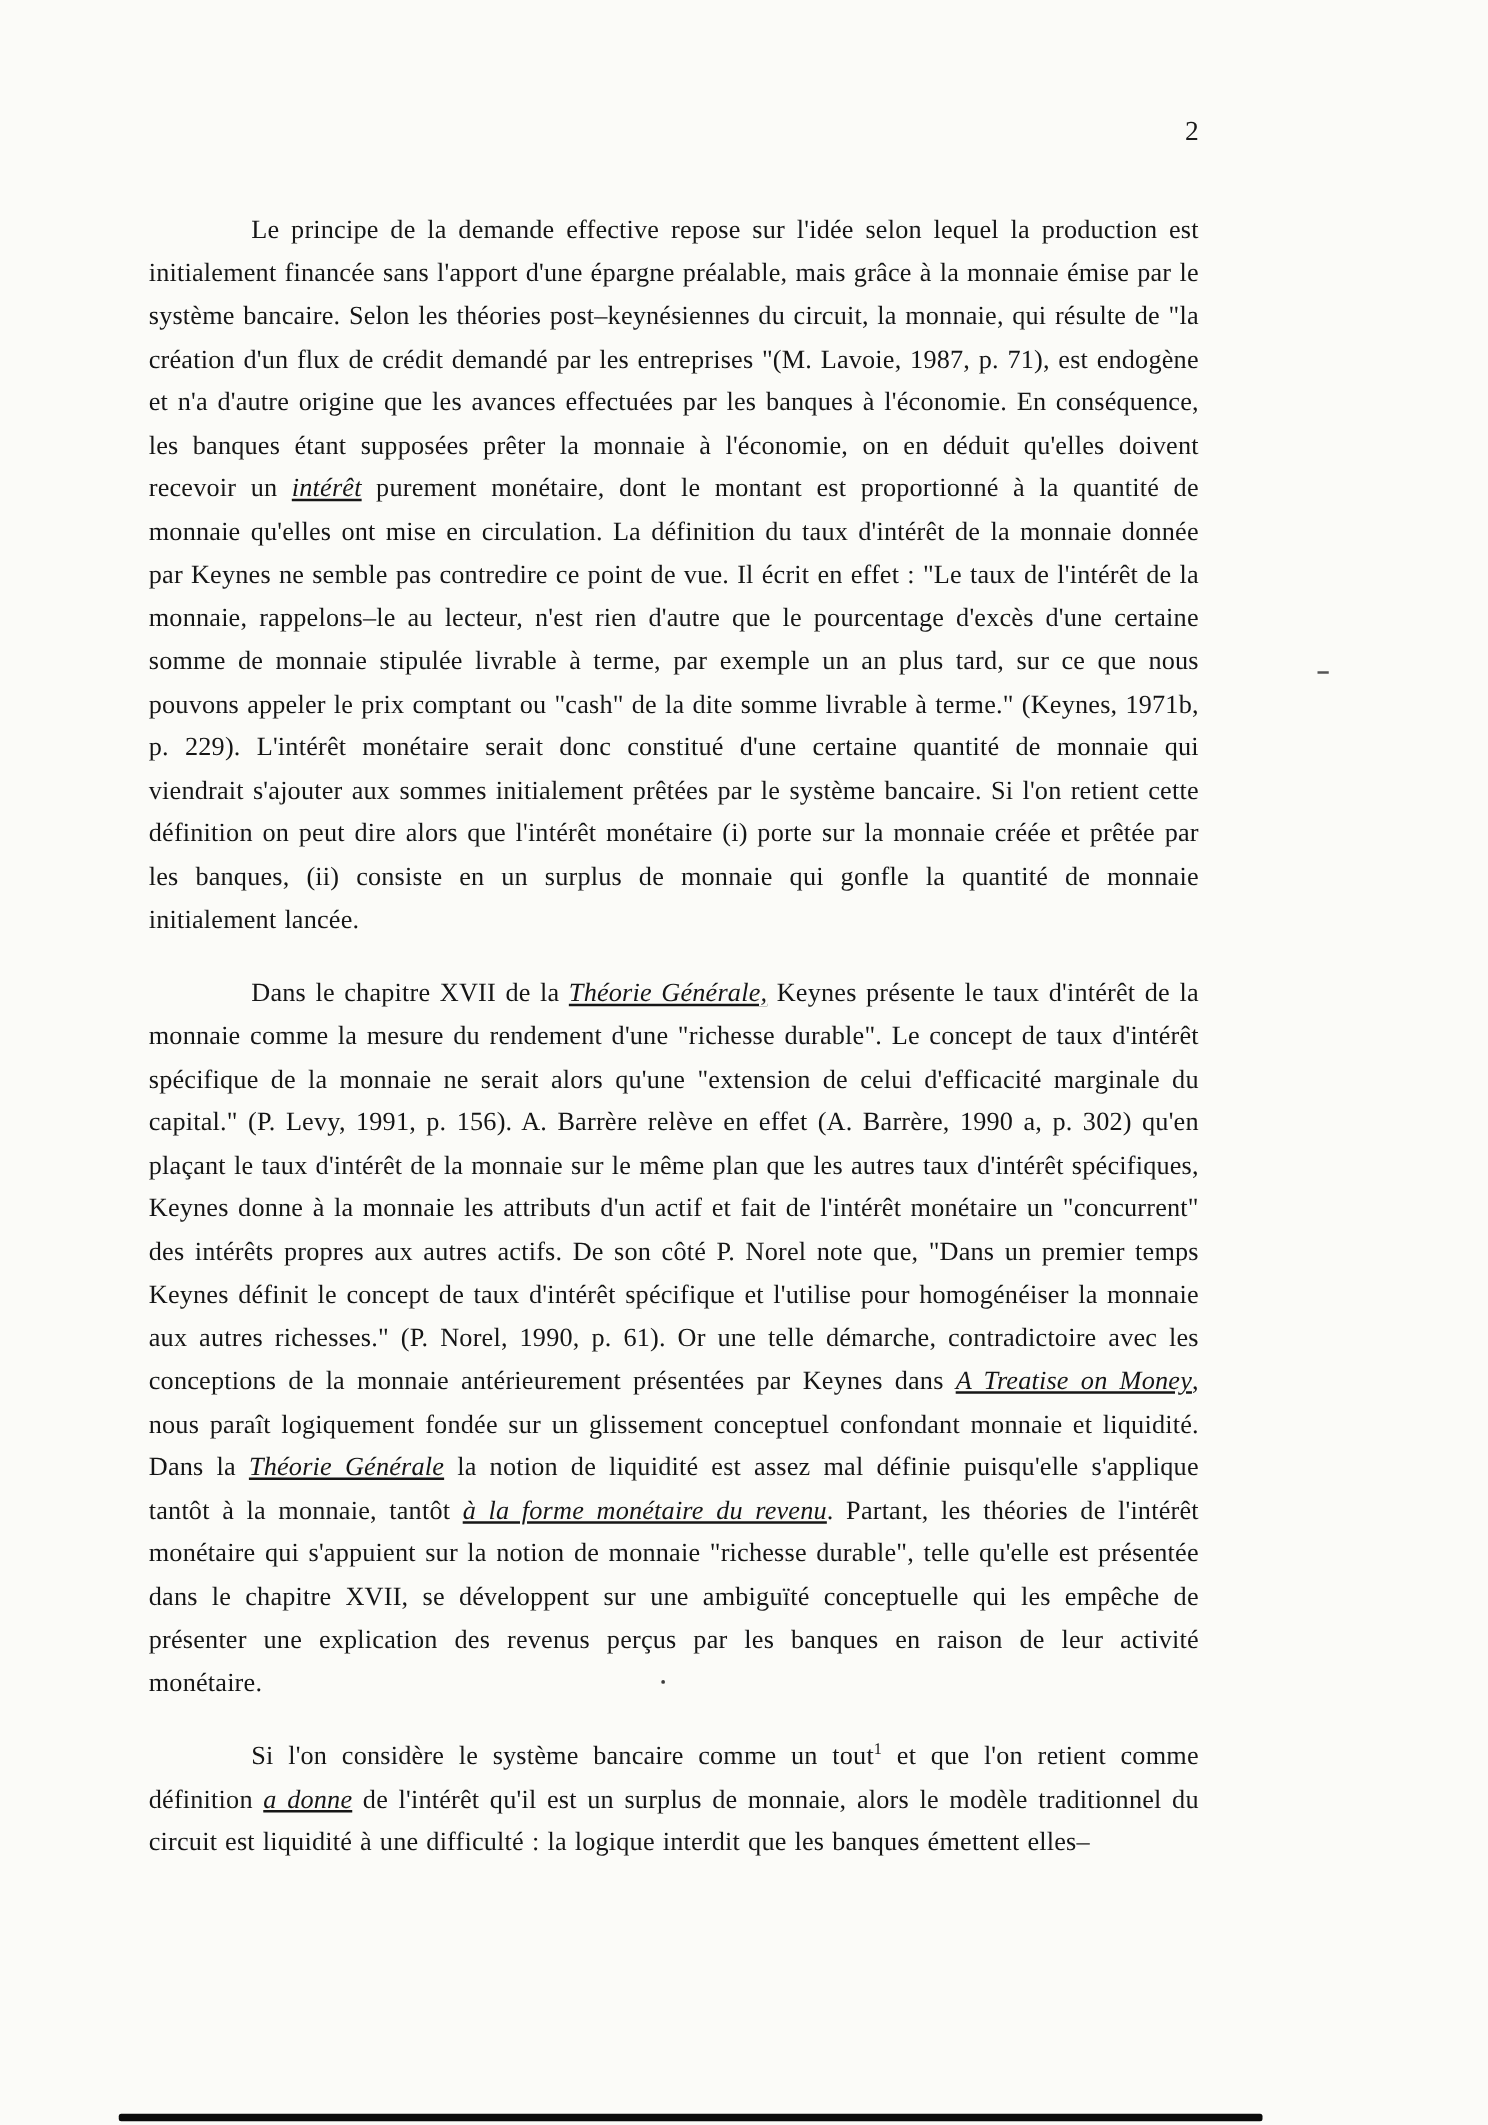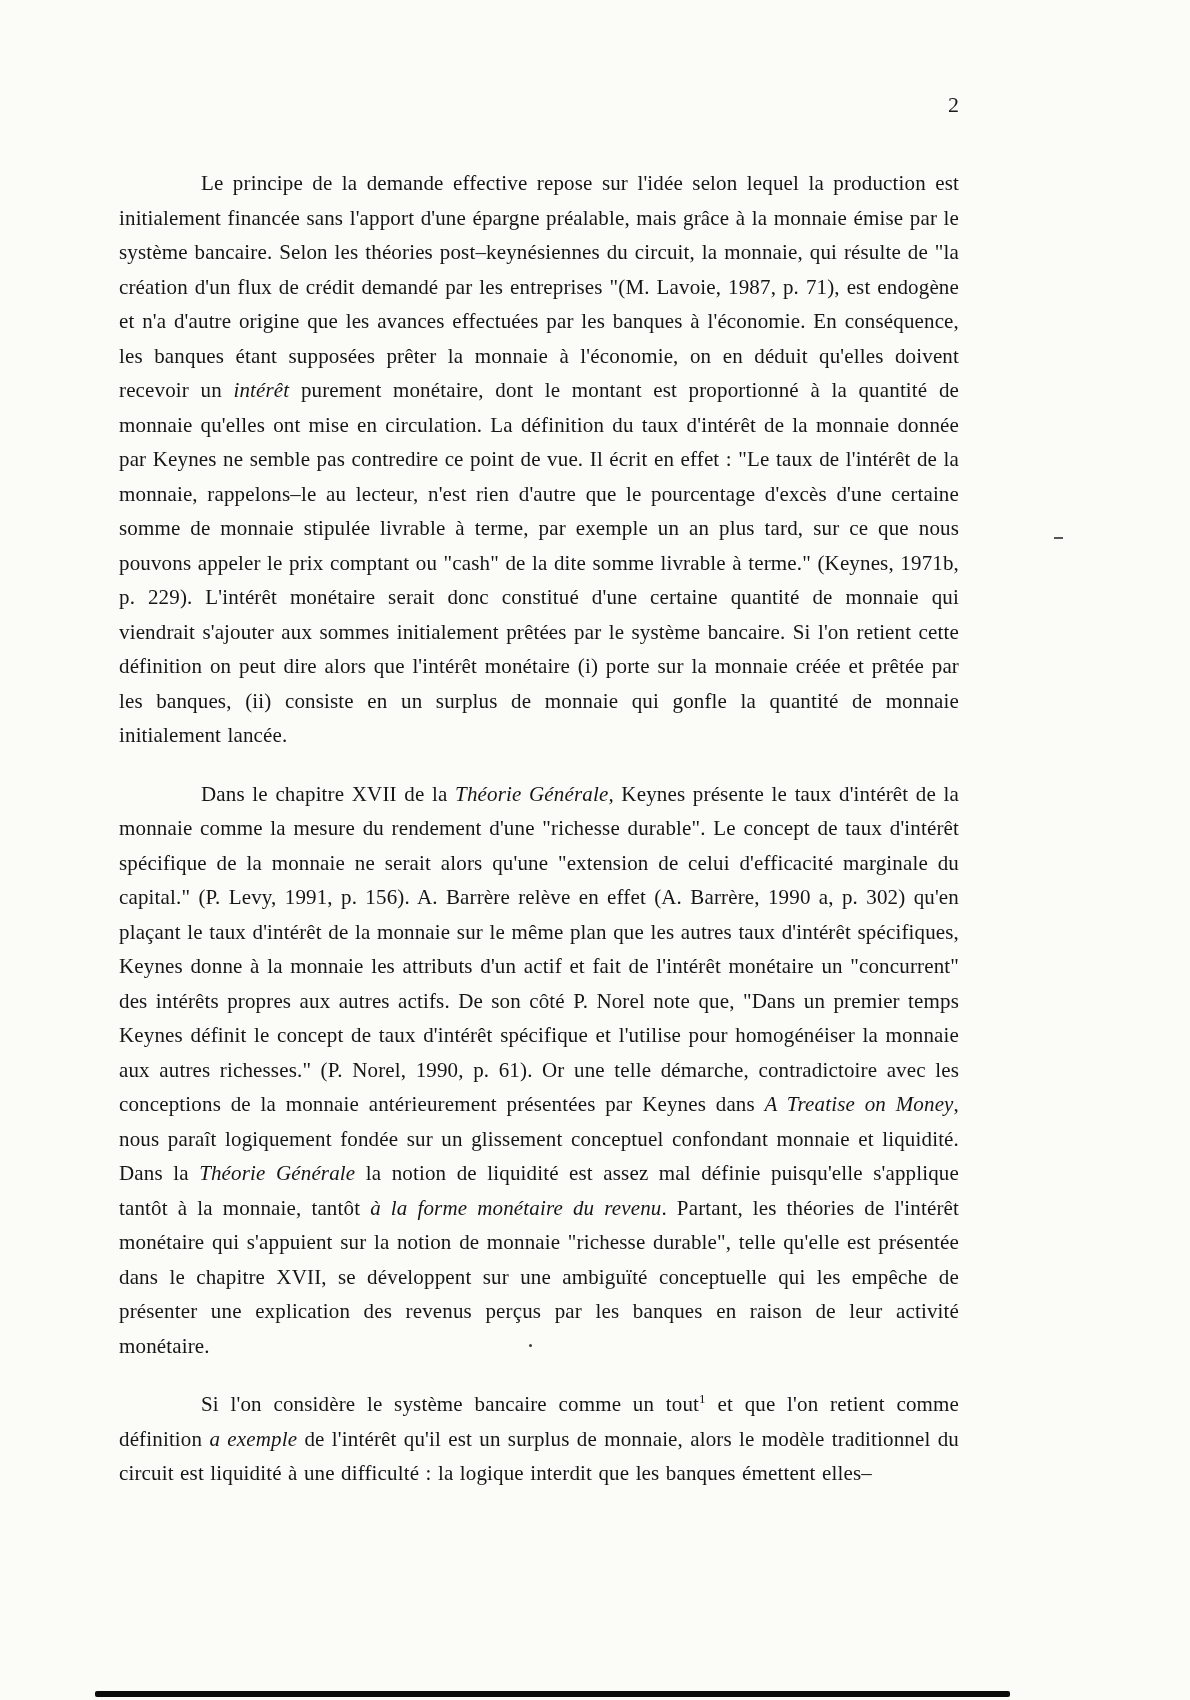--- a/index.html
+++ b/index.html
@@ -34,20 +34,21 @@
     margin: 0 0 24px 0;
     font-size: 21px;
     line-height: 34.5px;
     text-align: justify;
     text-indent: 82px;
     letter-spacing: 0.15px;
     word-spacing: 1px;
   }
   .para em {
     font-style: italic;
+    text-decoration: underline;
   }
   .para sup {
     font-size: 0.62em;
     line-height: 0;
     vertical-align: super;
   }
   .scan-bar {
     position: absolute;
     left: 95px;
     top: 1691px;
@@ -75,18 +76,18 @@
   }
 </style>
 </head>
 <body>
 
 <div class="page-number">2</div>
 
 <div class="text-block">
     <p class="para"><span>Le principe de la demande effective repose sur l'idée selon lequel la production est initialement financée sans l'apport d'une épargne préalable, mais grâce à la monnaie émise par le système bancaire. Selon les théories post–keynésiennes du circuit, la monnaie, qui résulte de "la création d'un flux de crédit demandé par les entreprises "(M. Lavoie, 1987, p. 71), est endogène et n'a d'autre origine que les avances effectuées par les banques à l'économie. En conséquence, les banques étant supposées prêter la monnaie à l'économie, on en déduit qu'elles doivent recevoir un </span><em>intérêt</em><span> purement monétaire, dont le montant est proportionné à la quantité de monnaie qu'elles ont mise en circulation. La définition du taux d'intérêt de la monnaie donnée par Keynes ne semble pas contredire ce point de vue. Il écrit en effet : "Le taux de l'intérêt de la monnaie, rappelons–le au lecteur, n'est rien d'autre que le pourcentage d'excès d'une certaine somme de monnaie stipulée livrable à terme, par exemple un an plus tard, sur ce que nous pouvons appeler le prix comptant ou "cash" de la dite somme livrable à terme." (Keynes, 1971b, p. 229). L'intérêt monétaire serait donc constitué d'une certaine quantité de monnaie qui viendrait s'ajouter aux sommes initialement prêtées par le système bancaire. Si l'on retient cette définition on peut dire alors que l'intérêt monétaire (i) porte sur la monnaie créée et prêtée par les banques, (ii) consiste en un surplus de monnaie qui gonfle la quantité de monnaie initialement lancée.</span></p>
     <p class="para"><span>Dans le chapitre XVII de la </span><em>Théorie Générale,</em><span> Keynes présente le taux d'intérêt de la monnaie comme la mesure du rendement d'une "richesse durable". Le concept de taux d'intérêt spécifique de la monnaie ne serait alors qu'une "extension de celui d'efficacité marginale du capital." (P. Levy, 1991, p. 156). A. Barrère relève en effet (A. Barrère, 1990 a, p. 302) qu'en plaçant le taux d'intérêt de la monnaie sur le même plan que les autres taux d'intérêt spécifiques, Keynes donne à la monnaie les attributs d'un actif et fait de l'intérêt monétaire un "concurrent" des intérêts propres aux autres actifs. De son côté P. Norel note que, "Dans un premier temps Keynes définit le concept de taux d'intérêt spécifique et l'utilise pour homogénéiser la monnaie aux autres richesses." (P. Norel, 1990, p. 61). Or une telle démarche, contradictoire avec les conceptions de la monnaie antérieurement présentées par Keynes dans </span><em>A Treatise on Money</em><span>, nous paraît logiquement fondée sur un glissement conceptuel confondant monnaie et liquidité. Dans la </span><em>Théorie Générale</em><span> la notion de liquidité est assez mal définie puisqu'elle s'applique tantôt à la monnaie, tantôt </span><em>à la forme monétaire du revenu</em><span>. Partant, les théories de l'intérêt monétaire qui s'appuient sur la notion de monnaie "richesse durable", telle qu'elle est présentée dans le chapitre XVII, se développent sur une ambiguïté conceptuelle qui les empêche de présenter une explication des revenus perçus par les banques en raison de leur activité monétaire.</span></p>
-    <p class="para"><span>Si l'on considère le système bancaire comme un tout</span><sup>1</sup><span> et que l'on retient comme définition </span><em>a exemple</em><span> de l'intérêt qu'il est un surplus de monnaie, alors le modèle traditionnel du circuit est liquidité à une difficulté : la logique interdit que les banques émettent elles–</span></p>
+    <p class="para"><span>Si l'on considère le système bancaire comme un tout</span><sup>1</sup><span> et que l'on retient comme définition </span><em>a donne</em><span> de l'intérêt qu'il est un surplus de monnaie, alors le modèle traditionnel du circuit est liquidité à une difficulté : la logique interdit que les banques émettent elles–</span></p>
   </div>
 
 <div class="scan-bar"></div>
 <div class="scan-dot-1"></div>
 <div class="scan-dash-1"></div>
 
 </body></html>

